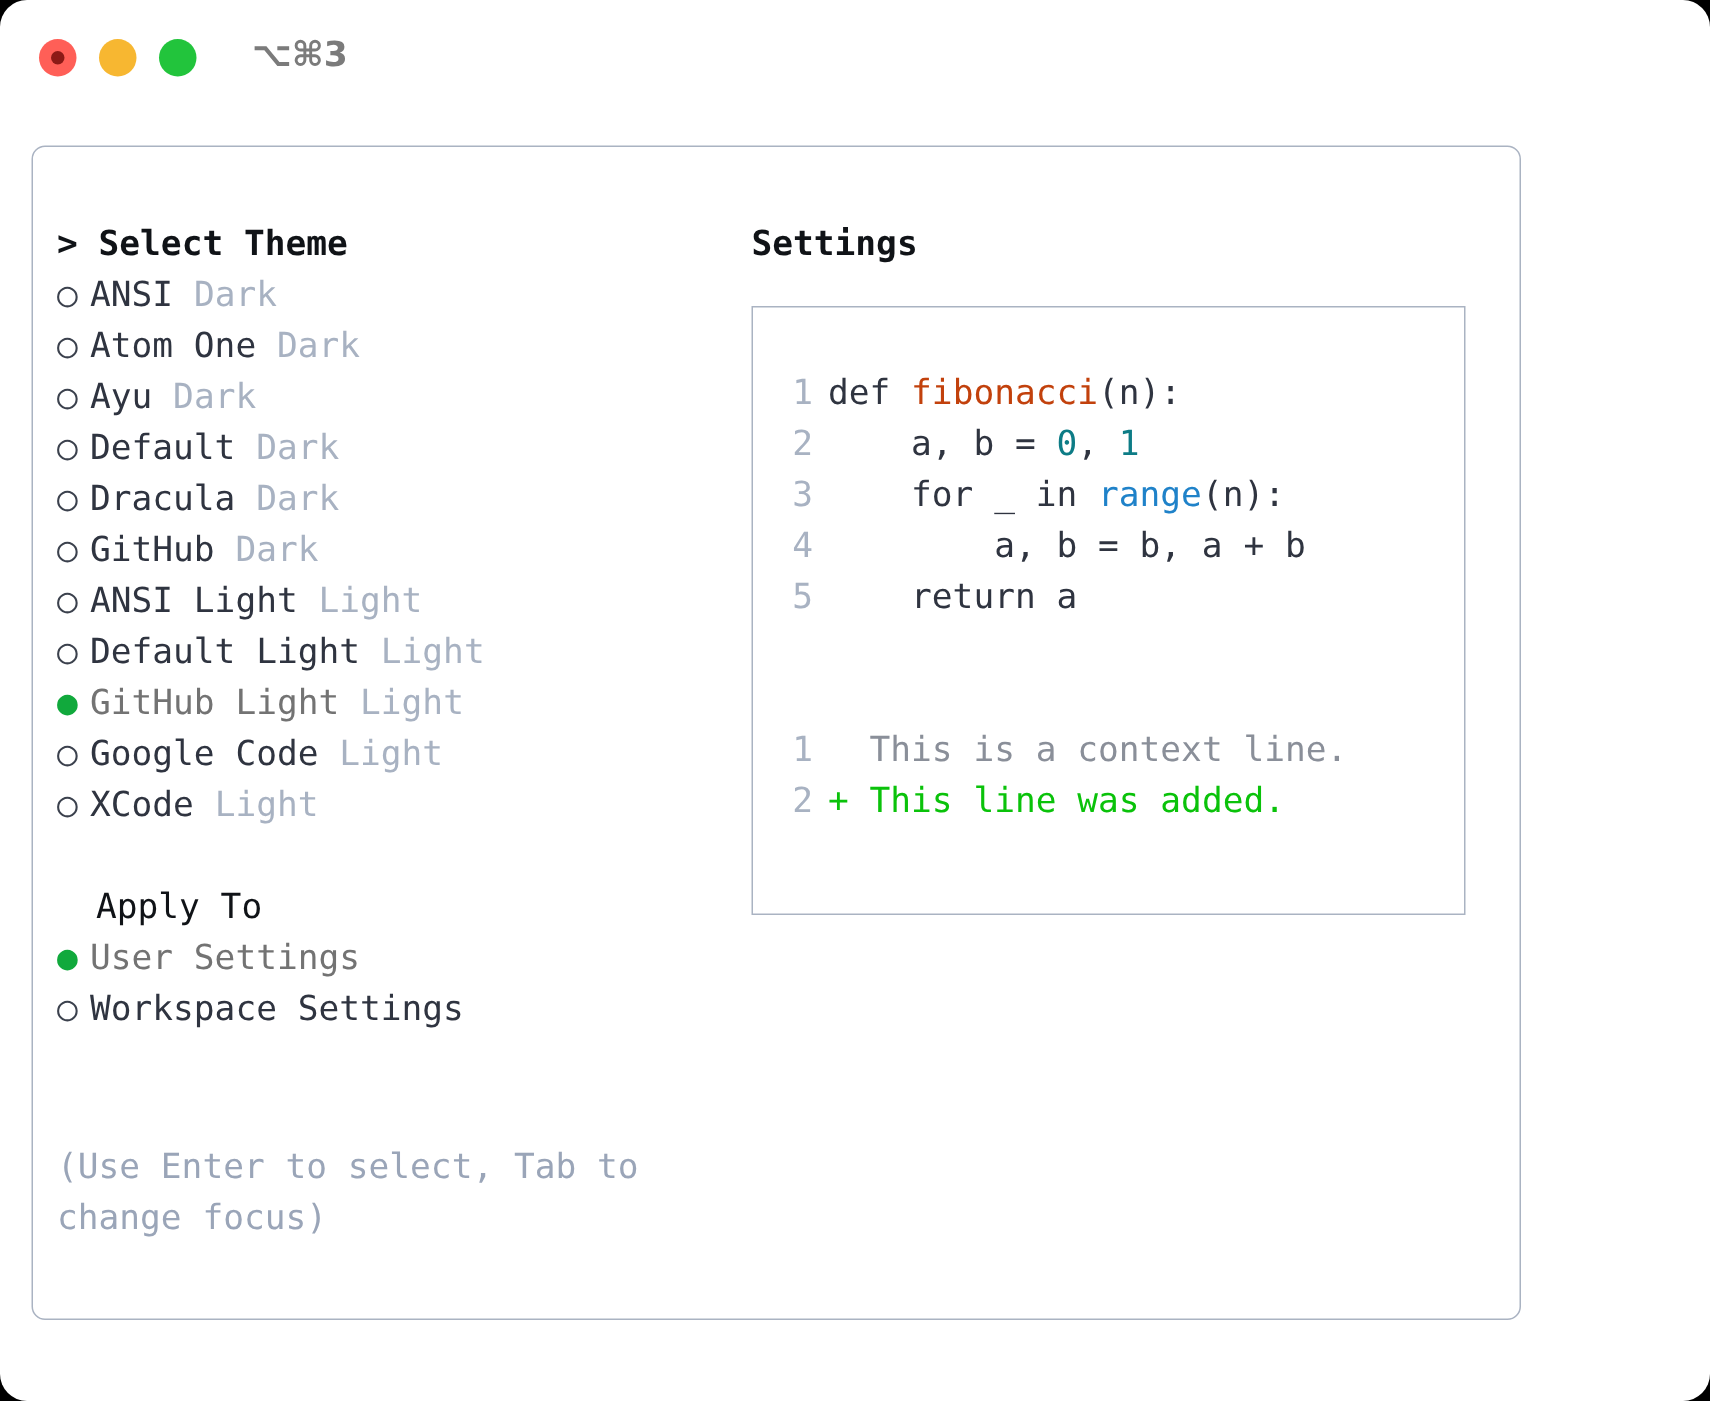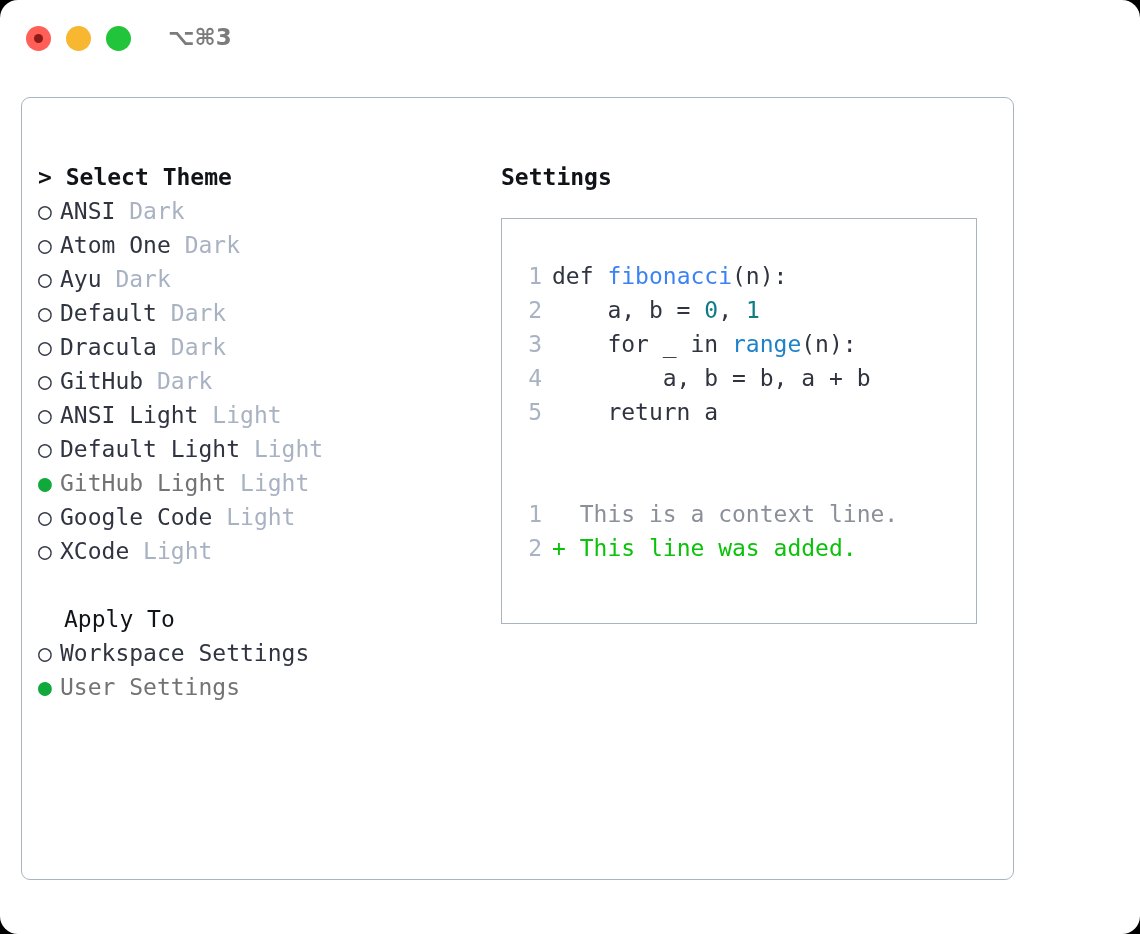--- a/index.html
+++ b/index.html
@@ -79,21 +79,21 @@
     width: 993px;
     height: 783px;
     border: 1.6px solid #aab3c2;
     border-radius: 9px;
     box-sizing: border-box;
     background: #ffffff;
   }
 
   .panel-inner {
     position: absolute;
-    left: 0; top: 14px;
+    left: 0; top: 0;
     width: 100%;
     height: 100%;
   }
 
   
   .left-col {
     position: absolute;
     left: 16px;
     top: 48px;
     width: 450px;
@@ -195,21 +195,21 @@
   }
   .lineno {
     display: inline-block;
     width: 22px;
     text-align: right;
     color: #a8b2c2;
     margin-right: 10px;
   }
 
   .tok-plain { color: #2f3440; }
-  .tok-func  { color: #3b82f6; }
+  .tok-func  { color: #c2410c; }
   .tok-num   { color: #0d7c86; }
   .tok-call  { color: #1f82c9; text-align: right; }
 
   .blank-line { height: 34px; }
 
   .diff-ctx { color: #8a8f99; }
   .diff-del { color: #c0262b; }
   .diff-add { color: #0ac20a; }
 </style>
 </head>
@@ -253,25 +253,26 @@
         <div class="row"><span class="bullet bullet-sel">●</span><span class="theme-name-sel">GitHub Light</span> <span class="theme-tag">Light</span></div>
 
         <div class="row"><span class="bullet">○</span><span class="theme-name">Google Code</span> <span class="theme-tag">Light</span></div>
 
         <div class="row"><span class="bullet">○</span><span class="theme-name">XCode</span> <span class="theme-tag">Light</span></div>
 
         <div class="spacer"></div>
 
         <div class="apply-title">Apply To</div>
 
+        <div class="row"><span class="bullet bullet-sel">●</span><span class="theme-name-sel">User Settings</span></div>
+
         <div class="row"><span class="bullet">○</span><span class="theme-name">Workspace Settings</span></div>
-
-        <div class="row"><span class="bullet bullet-sel">●</span><span class="theme-name-sel">User Settings</span></div>
       </div>
 
+      <div class="hint">(Use Enter to select, Tab to change focus)</div>
 
       <div class="right-col">
         <div class="preview-title">Settings</div>
       </div>
 
       <div class="code-box">
         <div class="code-body">
 
           <div class="code-line"><span class="lineno">1</span><span class="tok-plain">def </span><span class="tok-func">fibonacci</span><span class="tok-plain">(n):</span></div>
 

